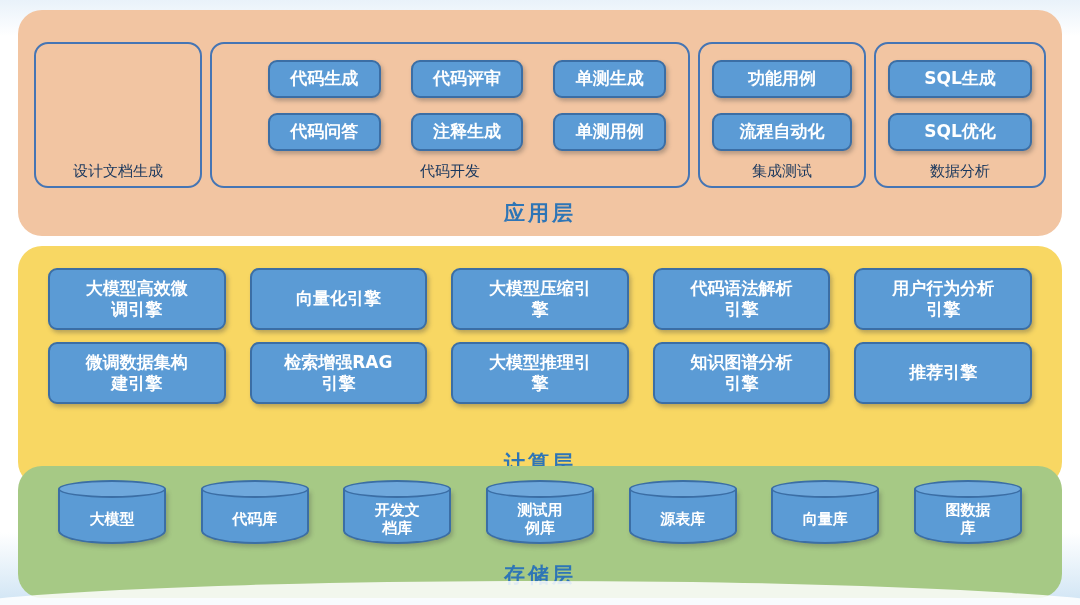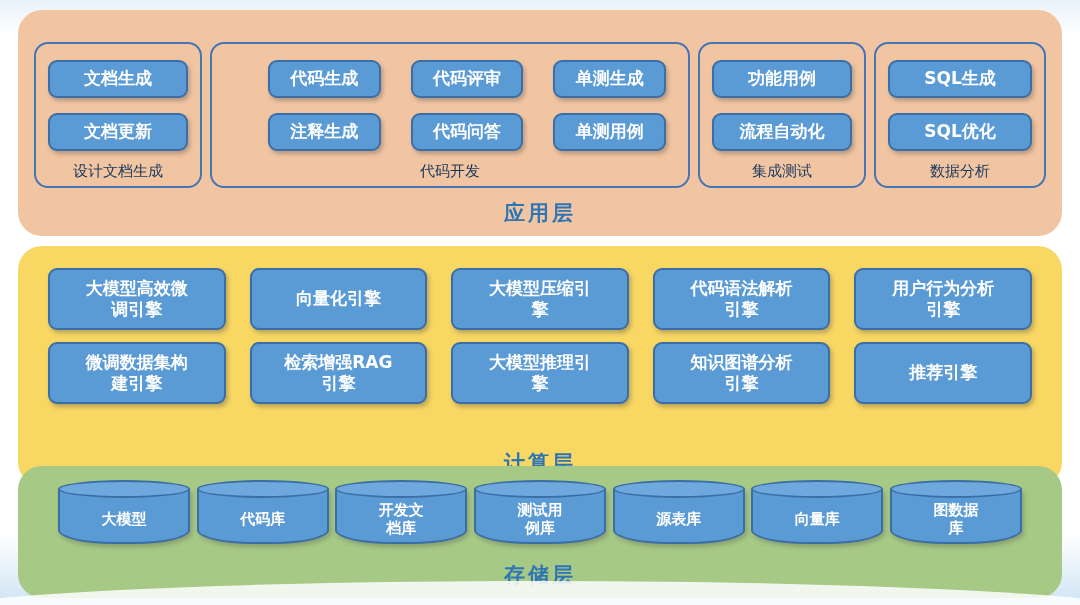--- a/index.html
+++ b/index.html
@@ -115,21 +115,21 @@
     padding: 22px 30px 0 30px;
   }
   .compute-node { height: 62px; padding: 0 4px; }
 
   
   .storage-row {
     display: flex;
     justify-content: space-between;
     padding: 14px 40px 0 40px;
   }
-  .db { position: relative; width: 132px; height: 64px; }
+  .db { position: relative; width: 108px; height: 64px; }
   .db-body {
     position: absolute;
     top: 9px; left: 0; right: 0; bottom: 0;
     background: var(--node-fill, #5b9bd5);
     border: 2px solid var(--node-border, #3b6ea5);
     border-top: none;
     border-radius: 0 0 56px 56px / 0 0 14px 14px;
     box-shadow: 2px 3px 4px rgba(70, 70, 70, 0.3);
     z-index: 1;
   }
@@ -159,34 +159,30 @@
 </style>
 </head>
 <body>
 
 <div class="canvas">
 
   <section class="layer layer-app">
     <div class="app-groups">
 
       <div class="group group-docs">
-        <div class="group-col">
-          <div class="node app-node">文档生成</div>
-          <div class="node app-node">文档更新</div>
-        </div>
         <div class="group-label">设计文档生成</div>
       </div>
 
       <div class="group group-code">
         <div class="group-grid">
           <div class="node app-node">代码生成</div>
           <div class="node app-node">代码评审</div>
           <div class="node app-node">单测生成</div>
+          <div class="node app-node">代码问答</div>
           <div class="node app-node">注释生成</div>
-          <div class="node app-node">代码问答</div>
           <div class="node app-node">单测用例</div>
         </div>
         <div class="group-label">代码开发</div>
       </div>
 
       <div class="group group-test">
         <div class="group-col">
           <div class="node app-node">功能用例</div>
           <div class="node app-node">流程自动化</div>
         </div>

